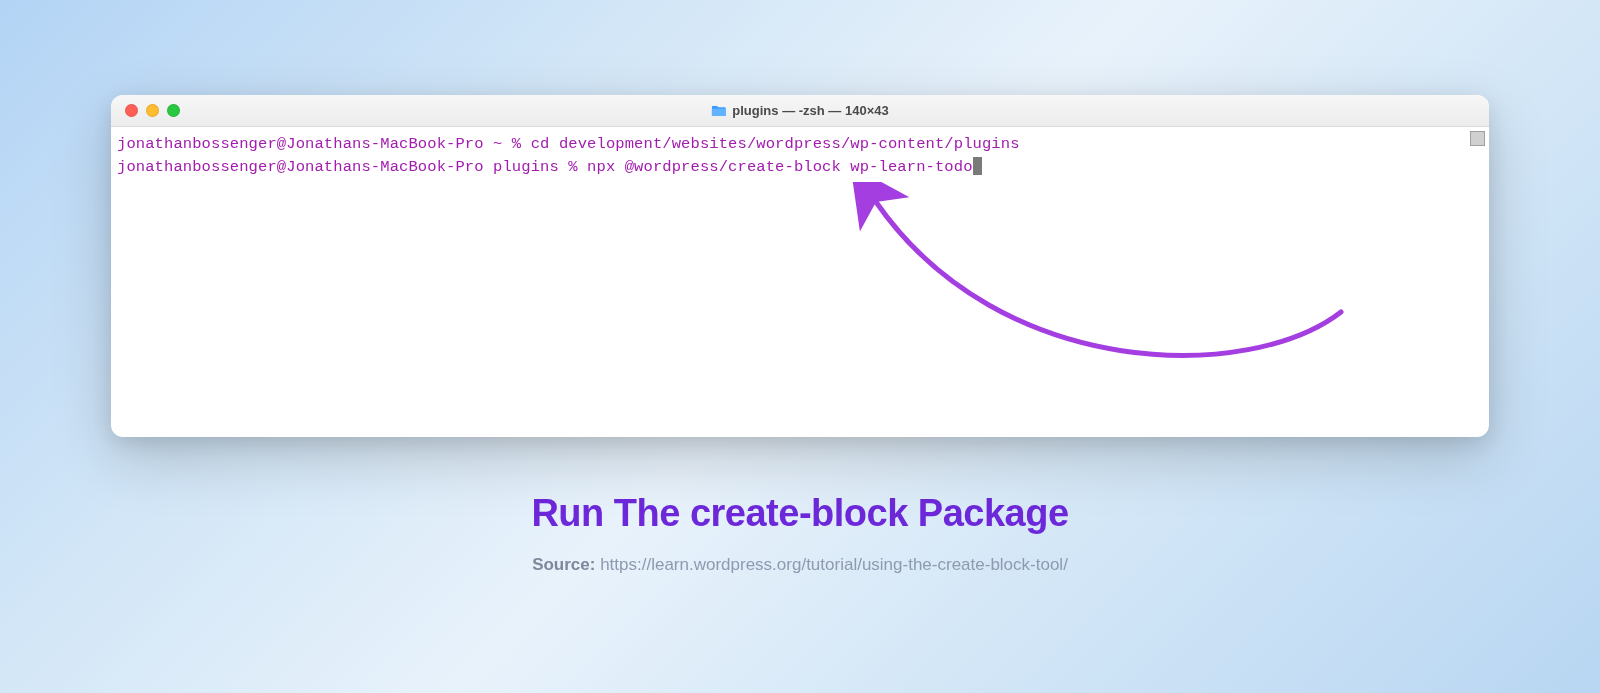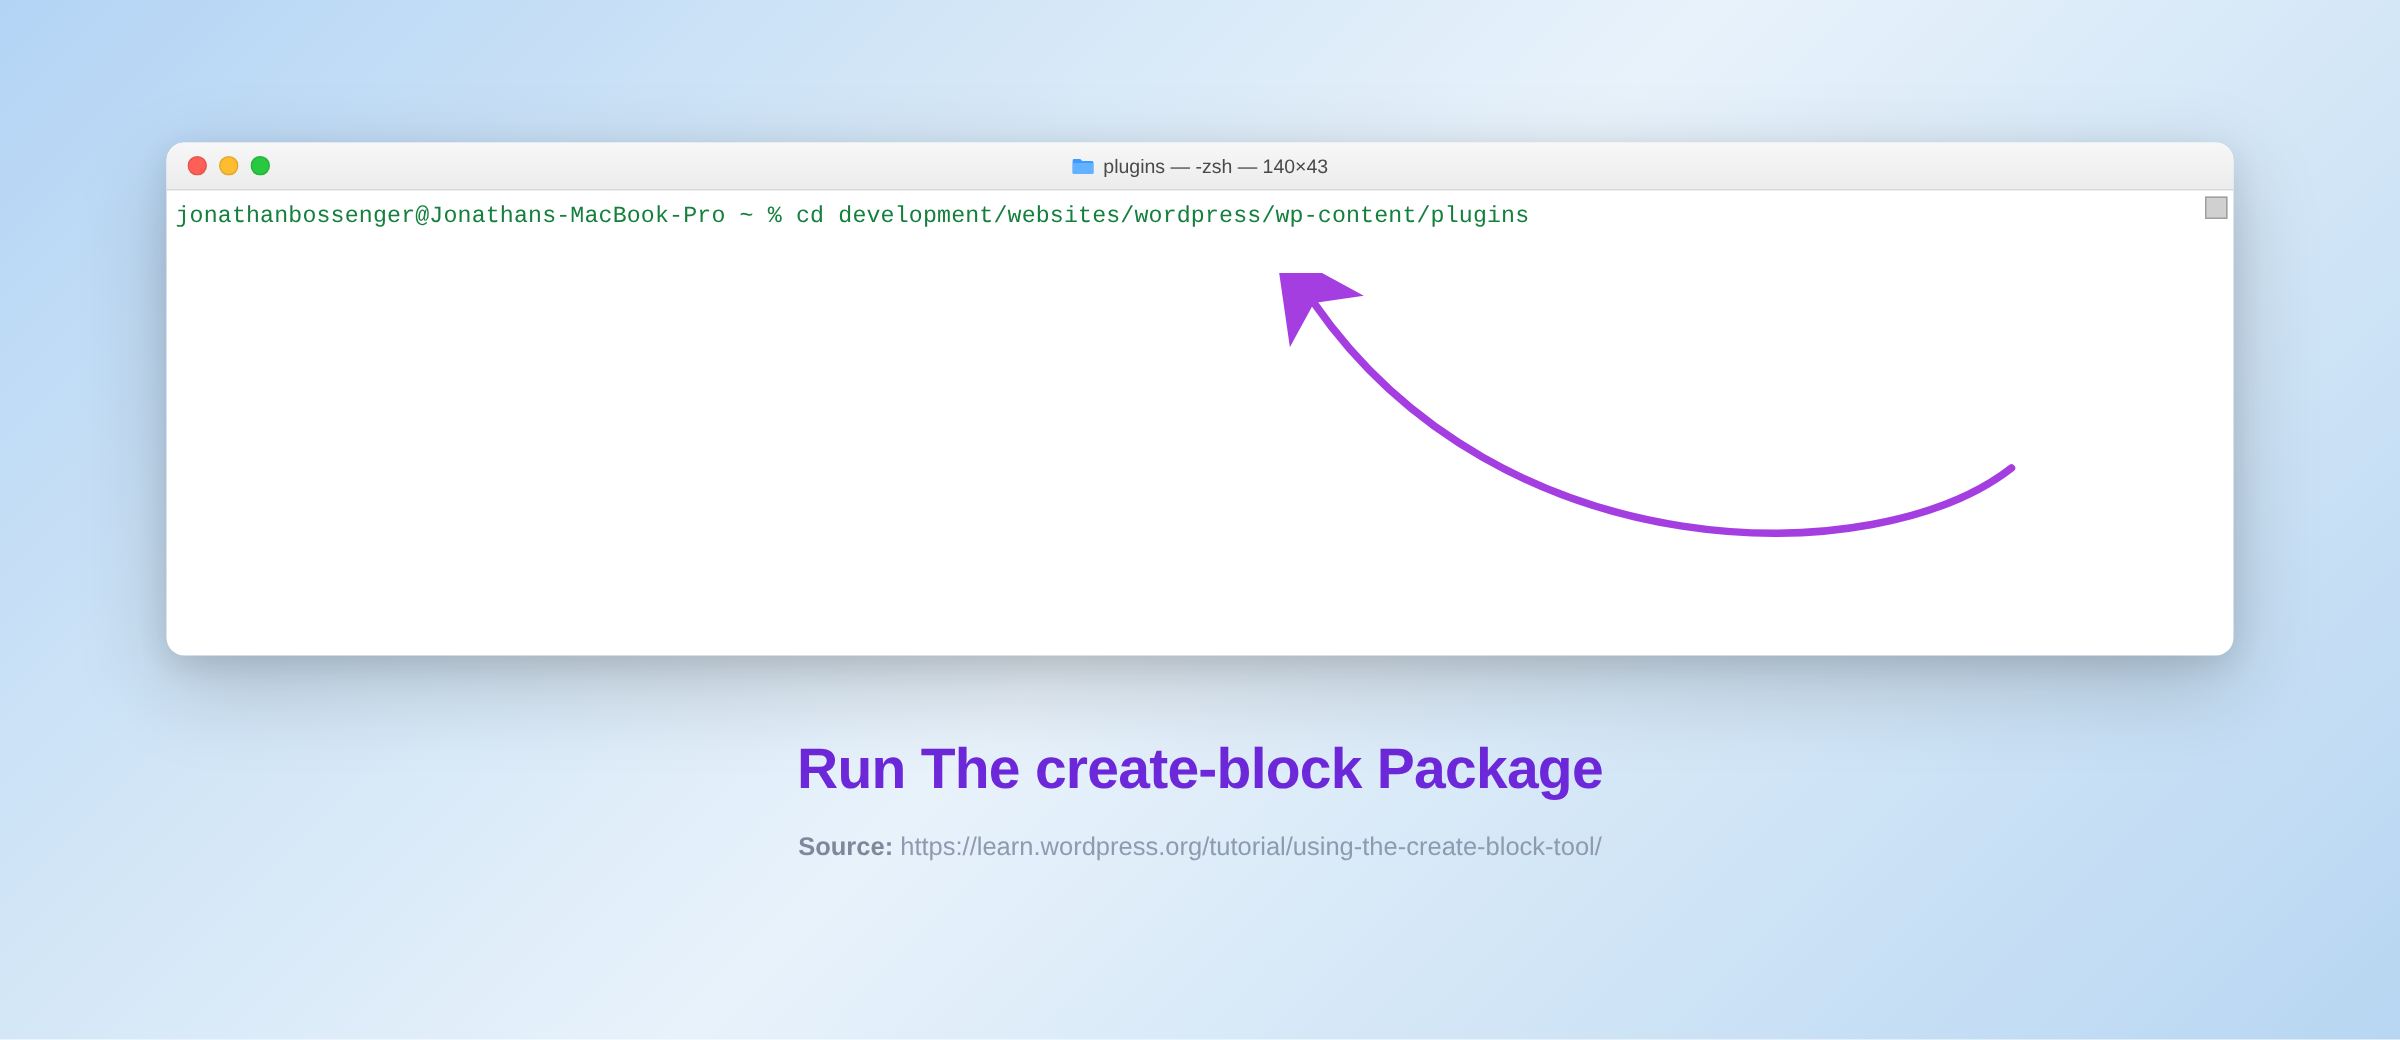--- a/index.html
+++ b/index.html
@@ -44,32 +44,32 @@
     .tl-green { background: #28c840; border: 0.5px solid rgba(0,0,0,0.1); }
     .window-title {
       position: absolute;
       left: 50%;
       transform: translateX(-50%);
       display: flex;
       align-items: center;
       gap: 6px;
       font-size: 13px;
       color: #4a4a4a;
-      font-weight: 400;
+      font-weight: 700;
     }
     .folder-icon {
       width: 15px;
       height: 12px;
       display: inline-block;
     }
     .terminal-body {
       padding: 6px 10px 6px 6px;
       font-family: "SF Mono", Menlo, Monaco, "Courier New", monospace;
       font-size: 15.5px;
-      color: #15803d;
+      color: #a21caf;
       line-height: 1.5;
       height: 310px;
       letter-spacing: 0.1px;
       position: relative;
     }
     .terminal-line {
       white-space: pre;
     }
     .cursor-block {
       display: inline-block;
@@ -129,20 +129,21 @@
           <path d="M1.5 1 L6 1 L7.5 2.5 L14.5 2.5 C15 2.5 15.5 3 15.5 3.5 L15.5 11 C15.5 11.6 15 12 14.5 12 L1.5 12 C1 12 0.5 11.6 0.5 11 L0.5 2 C0.5 1.4 1 1 1.5 1 Z" fill="#3b9cff"></path>
           <path d="M0.5 4 L15.5 4 L15.5 11 C15.5 11.6 15 12 14.5 12 L1.5 12 C1 12 0.5 11.6 0.5 11 Z" fill="#62b2ff"></path>
         </svg>
       </span>
       <span>plugins — -zsh — 140×43</span>
     </div>
   </div>
   <div class="terminal-body">
     <div class="page-indicator"></div>
     <div class="terminal-line"><span>jonathanbossenger@Jonathans-MacBook-Pro ~ % </span><span>cd development/websites/wordpress/wp-content/plugins</span></div>
+    <div class="terminal-line"><span>jonathanbossenger@Jonathans-MacBook-Pro plugins % </span><span>npx @wordpress/create-block wp-learn-todo</span><span class="cursor-block"></span></div>
 
     <svg class="arrow-svg" viewBox="0 0 500 180">
       <defs>
         <marker id="arrowhead" markerWidth="12" markerHeight="12" refX="3" refY="6" orient="auto">
           <path d="M0,0 L12,6 L0,12 L3,6 Z" fill="#a43ee0"></path>
         </marker>
       </defs>
       <path d="M 490 130 C 400 200, 150 200, 25 20" stroke="#a43ee0" stroke-width="5" fill="none" marker-end="url(#arrowhead)" stroke-linecap="round"></path>
     </svg>
   </div>

